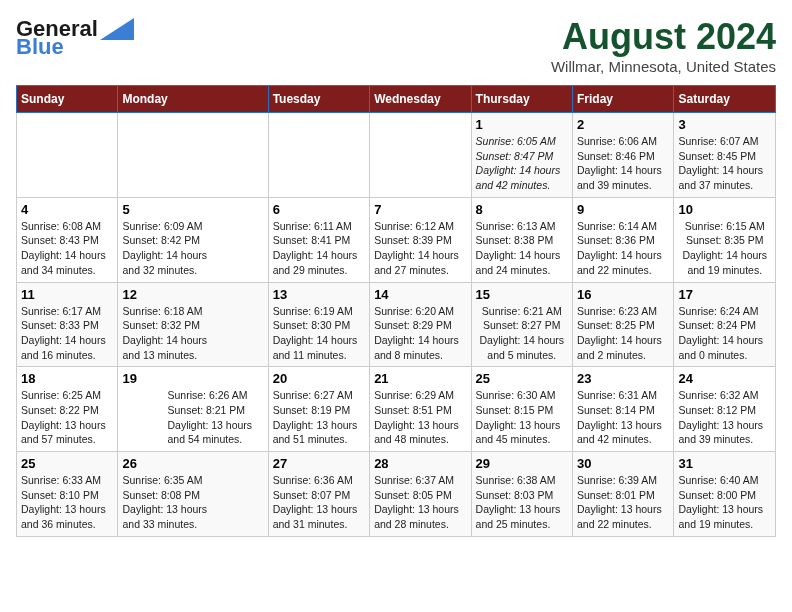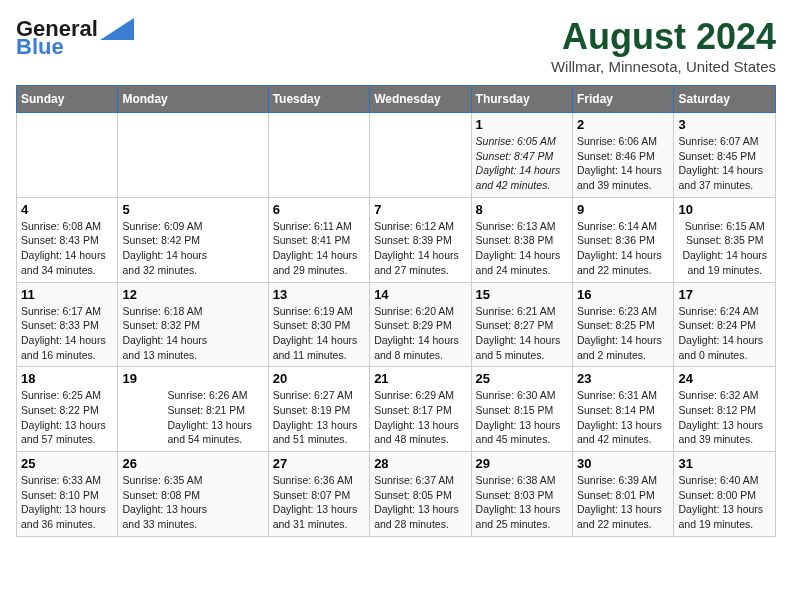--- a/index.html
+++ b/index.html
@@ -42,21 +42,21 @@
     .subtitle {
       font-size: 15px;
       color: #444;
     }
     table {
       width: 100%;
       border-collapse: collapse;
       font-size: 11px;
     }
     thead tr th {
-      background-color: #737373;
+      background-color: #7f1d1d;
       color: #fff;
       padding: 6px 4px;
       text-align: left;
       font-size: 12px;
       border: 1px solid #2a6fc0;
     }
     tbody tr td {
       border: 1px solid #ccc;
       vertical-align: top;
       padding: 4px 4px;
@@ -219,21 +219,21 @@
         </td>
         <td>
           <span class="day-number">14</span>
           <div class="day-info" style="white-space: pre-line;">Sunrise: 6:20 AM
 Sunset: 8:29 PM
 Daylight: 14 hours
 and 8 minutes.</div>
         </td>
         <td>
           <span class="day-number">15</span>
-          <div class="day-info" style="white-space: pre-line;">Sunrise: 6:21 AM
+          <div class="day-info" style="white-space: pre-line; text-align: center;">Sunrise: 6:21 AM
 Sunset: 8:27 PM
 Daylight: 14 hours
 and 5 minutes.</div>
         </td>
         <td>
           <span class="day-number">16</span>
           <div class="day-info" style="white-space: pre-line;">Sunrise: 6:23 AM
 Sunset: 8:25 PM
 Daylight: 14 hours
 and 2 minutes.</div>
@@ -264,21 +264,21 @@
         <td>
           <span class="day-number">20</span>
           <div class="day-info" style="white-space: pre-line;">Sunrise: 6:27 AM
 Sunset: 8:19 PM
 Daylight: 13 hours
 and 51 minutes.</div>
         </td>
         <td>
           <span class="day-number">21</span>
           <div class="day-info" style="white-space: pre-line;">Sunrise: 6:29 AM
-Sunset: 8:17 PM
+Sunset: 8:51 PM
 Daylight: 13 hours
 and 48 minutes.</div>
         </td>
         <td>
           <span class="day-number">25</span>
           <div class="day-info" style="white-space: pre-line;">Sunrise: 6:30 AM
 Sunset: 8:15 PM
 Daylight: 13 hours
 and 45 minutes.</div>
         </td>

